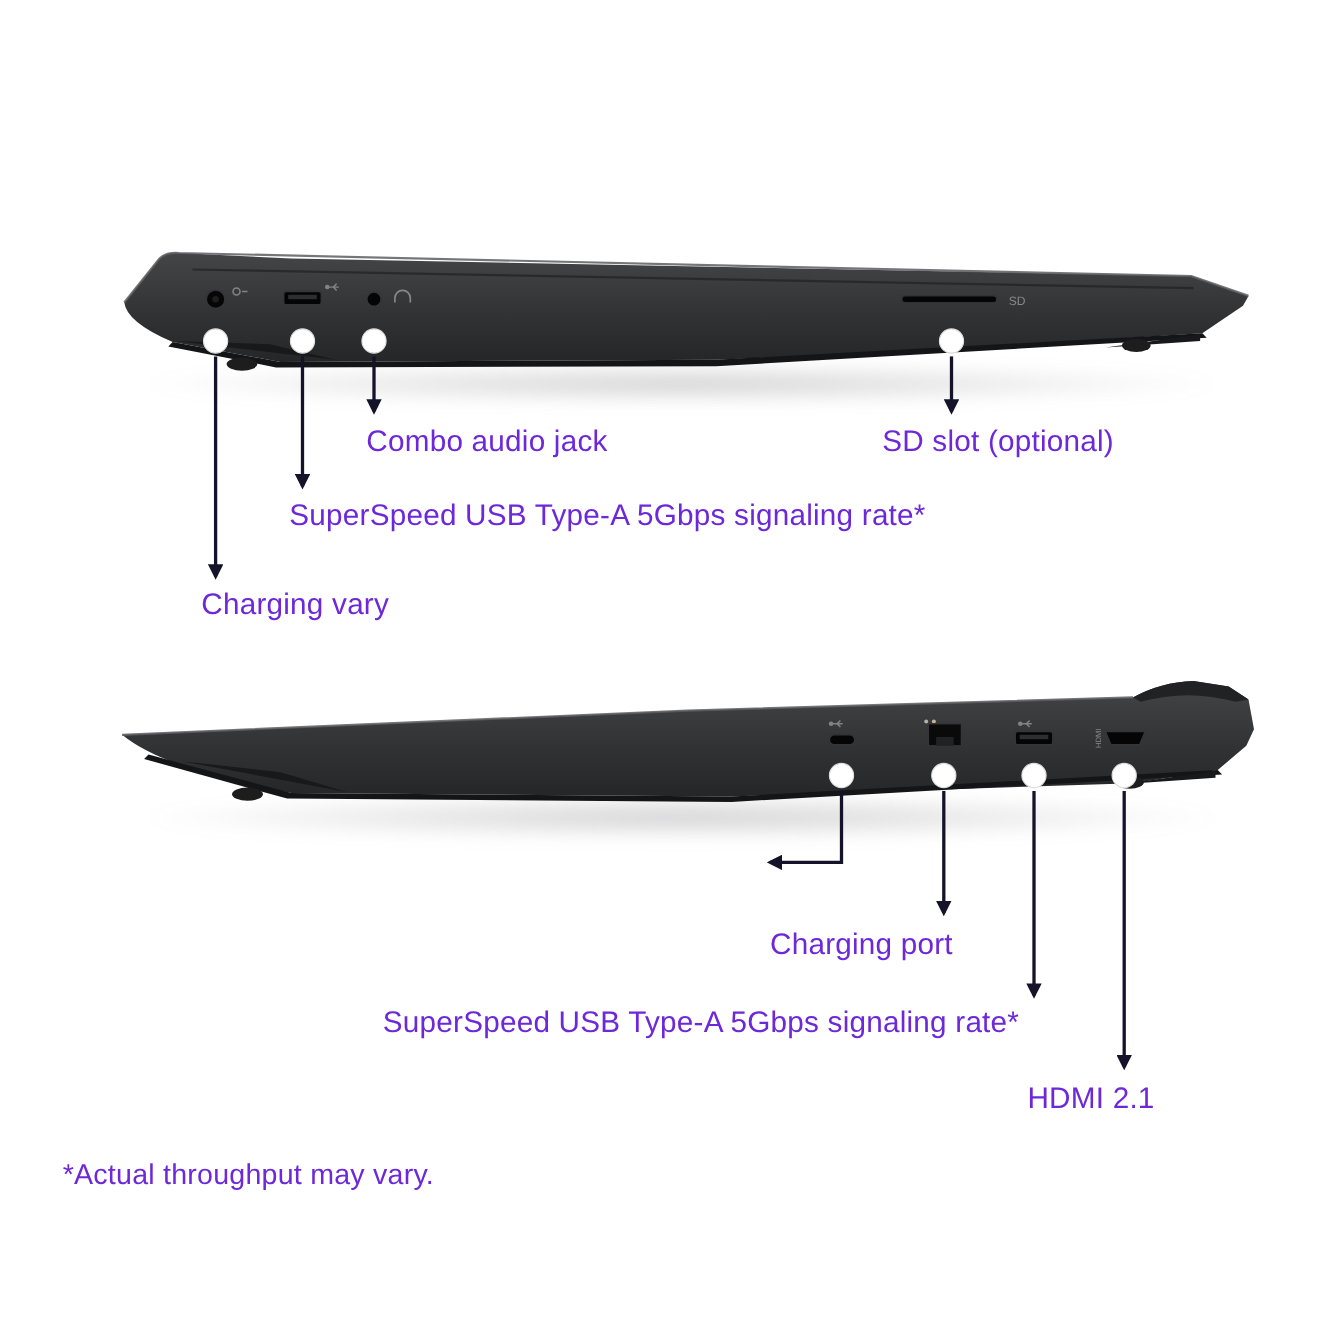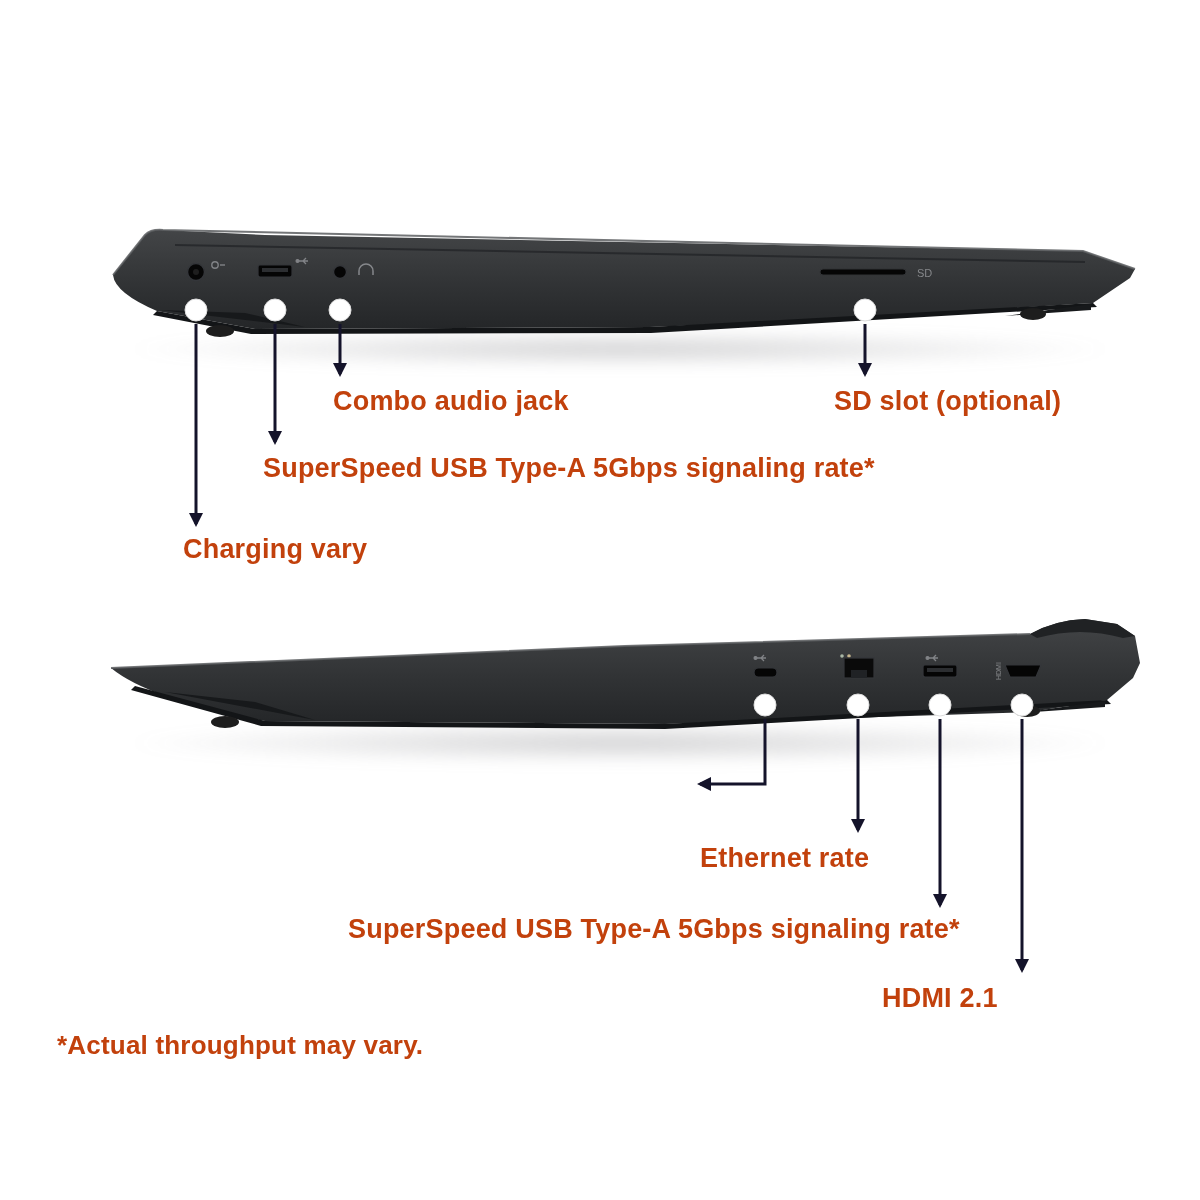--- a/index.html
+++ b/index.html
@@ -6,21 +6,21 @@
   .canvas{
     position:relative;width:1156px;height:1200px;background:#ffffff;
     font-family:"Liberation Sans",sans-serif;overflow:hidden;
   }
   svg{position:absolute;}
   .lap-top{left:105px;top:215px;}
   .lap-bottom{left:105px;top:600px;}
   .arrows{left:0;top:0;pointer-events:none;z-index:5;}
   .label{
     position:absolute;z-index:6;white-space:nowrap;
-    font-size:27px;font-weight:700;color:#c2410c;letter-spacing:.2px;
+    font-size:27px;font-weight:400;color:#6d28d9;letter-spacing:.2px;
   }
   .footnote{font-size:26px;}
   .reflection{
     position:absolute;z-index:0;filter:blur(7px);
     background:radial-gradient(ellipse at center, rgba(110,110,115,.30), rgba(255,255,255,0) 70%);
   }
   .refl-top{left:120px;top:330px;width:1000px;height:38px;}
   .refl-bottom{left:120px;top:722px;width:1000px;height:42px;}
 </style>
 </head>
@@ -158,24 +158,24 @@
       <path d="M 1022,719 L 1022,970" marker-end="url(#ah)"></path>
     </g>
   </svg>
 
   <div class="label" style="left:333px;top:386px">Combo audio jack</div>
 
   <div class="label" style="left:263px;top:453px">SuperSpeed USB Type-A 5Gbps signaling rate*</div>
 
   <div class="label" style="left:183px;top:534px">Charging vary</div>
 
-  <div class="label" style="left:834px;top:386px">SD slot (optional)</div>
+  <div class="label" style="left:802px;top:386px">SD slot (optional)</div>
 
 
-  <div class="label" style="left:700px;top:843px">Ethernet rate</div>
+  <div class="label" style="left:700px;top:843px">Charging port</div>
 
   <div class="label" style="left:348px;top:914px">SuperSpeed USB Type-A 5Gbps signaling rate*</div>
 
-  <div class="label" style="left:882px;top:983px">HDMI 2.1</div>
+  <div class="label" style="left:934px;top:983px">HDMI 2.1</div>
 
-  <div class="label footnote" style="left:57px;top:1030px">*Actual throughput may vary.</div>
+  <div class="label footnote" style="left:57px;top:1052px">*Actual throughput may vary.</div>
 
 </div>
 
 </body></html>

